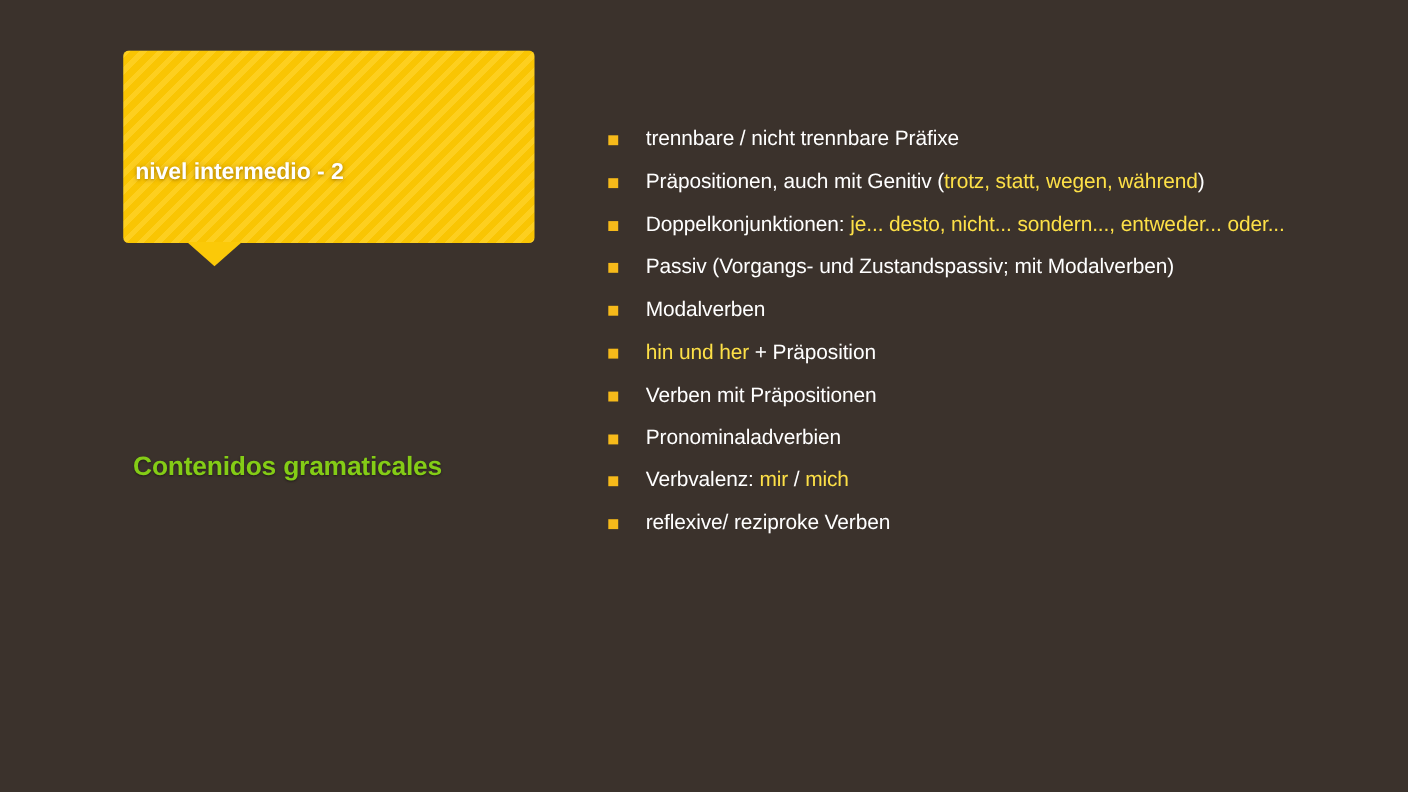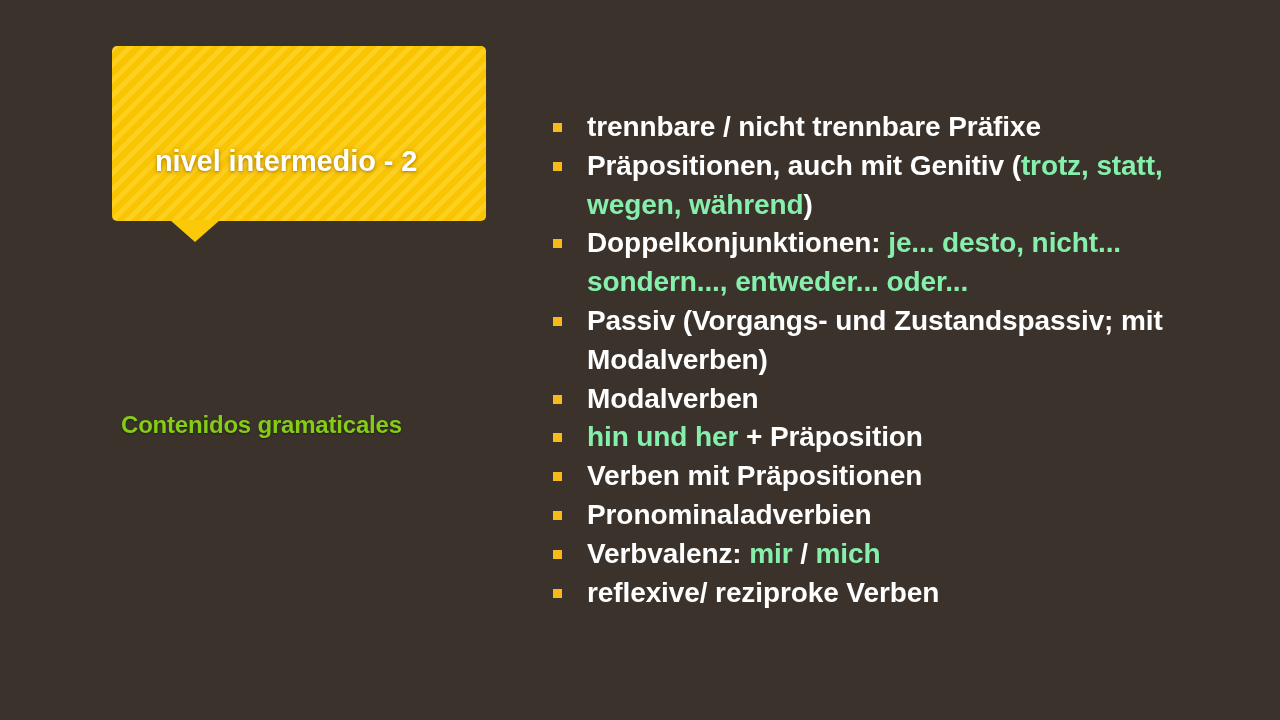--- a/index.html
+++ b/index.html
@@ -58,28 +58,27 @@
     border-left: 25px solid transparent;
     border-right: 25px solid transparent;
     border-top: 22px solid #fbc908;
   }
 
   .bubble-title {
     position: absolute;
     left: 11px;
     top: 99px;
     width: 360px;
-    font-size: 29px;
+    font-size: 21px;
     font-weight: bold;
     color: #ffffff;
     letter-spacing: -0.1px;
     text-shadow: 0 1px 3px rgba(120, 80, 0, 0.55),
                  0 0 6px rgba(160, 110, 0, 0.35);
     white-space: nowrap;
-    margin-left: 32px;
   }
 
   .subtitle {
     position: absolute;
     left: 121px;
     top: 411px;
     font-size: 24px;
     font-weight: bold;
     color: #84cc16;
     letter-spacing: -0.2px;
@@ -95,39 +94,38 @@
     width: 700px;
     list-style: none;
     margin: 0;
     padding: 0;
   }
 
   .content-list li {
     position: relative;
     padding-left: 34px;
     margin: 0;
-    font-size: 28px;
+    font-size: 19px;
     line-height: 38.8px;
     color: #ffffff;
     letter-spacing: -0.1px;
-    font-weight: bold;
   }
 
   .content-list li::before {
     content: "";
     position: absolute;
     left: 0px;
     top: 15px;
     width: 9px;
     height: 9px;
     background: #f6ba1a;
   }
 
   .hl {
-    color: #86efac;
+    color: #fde047;
   }
 </style>
 </head>
 <body>
 
 <div id="slide">
 
   <div class="bubble-wrap">
     <div class="bubble-body"></div>
     <div class="bubble-tail"></div>

